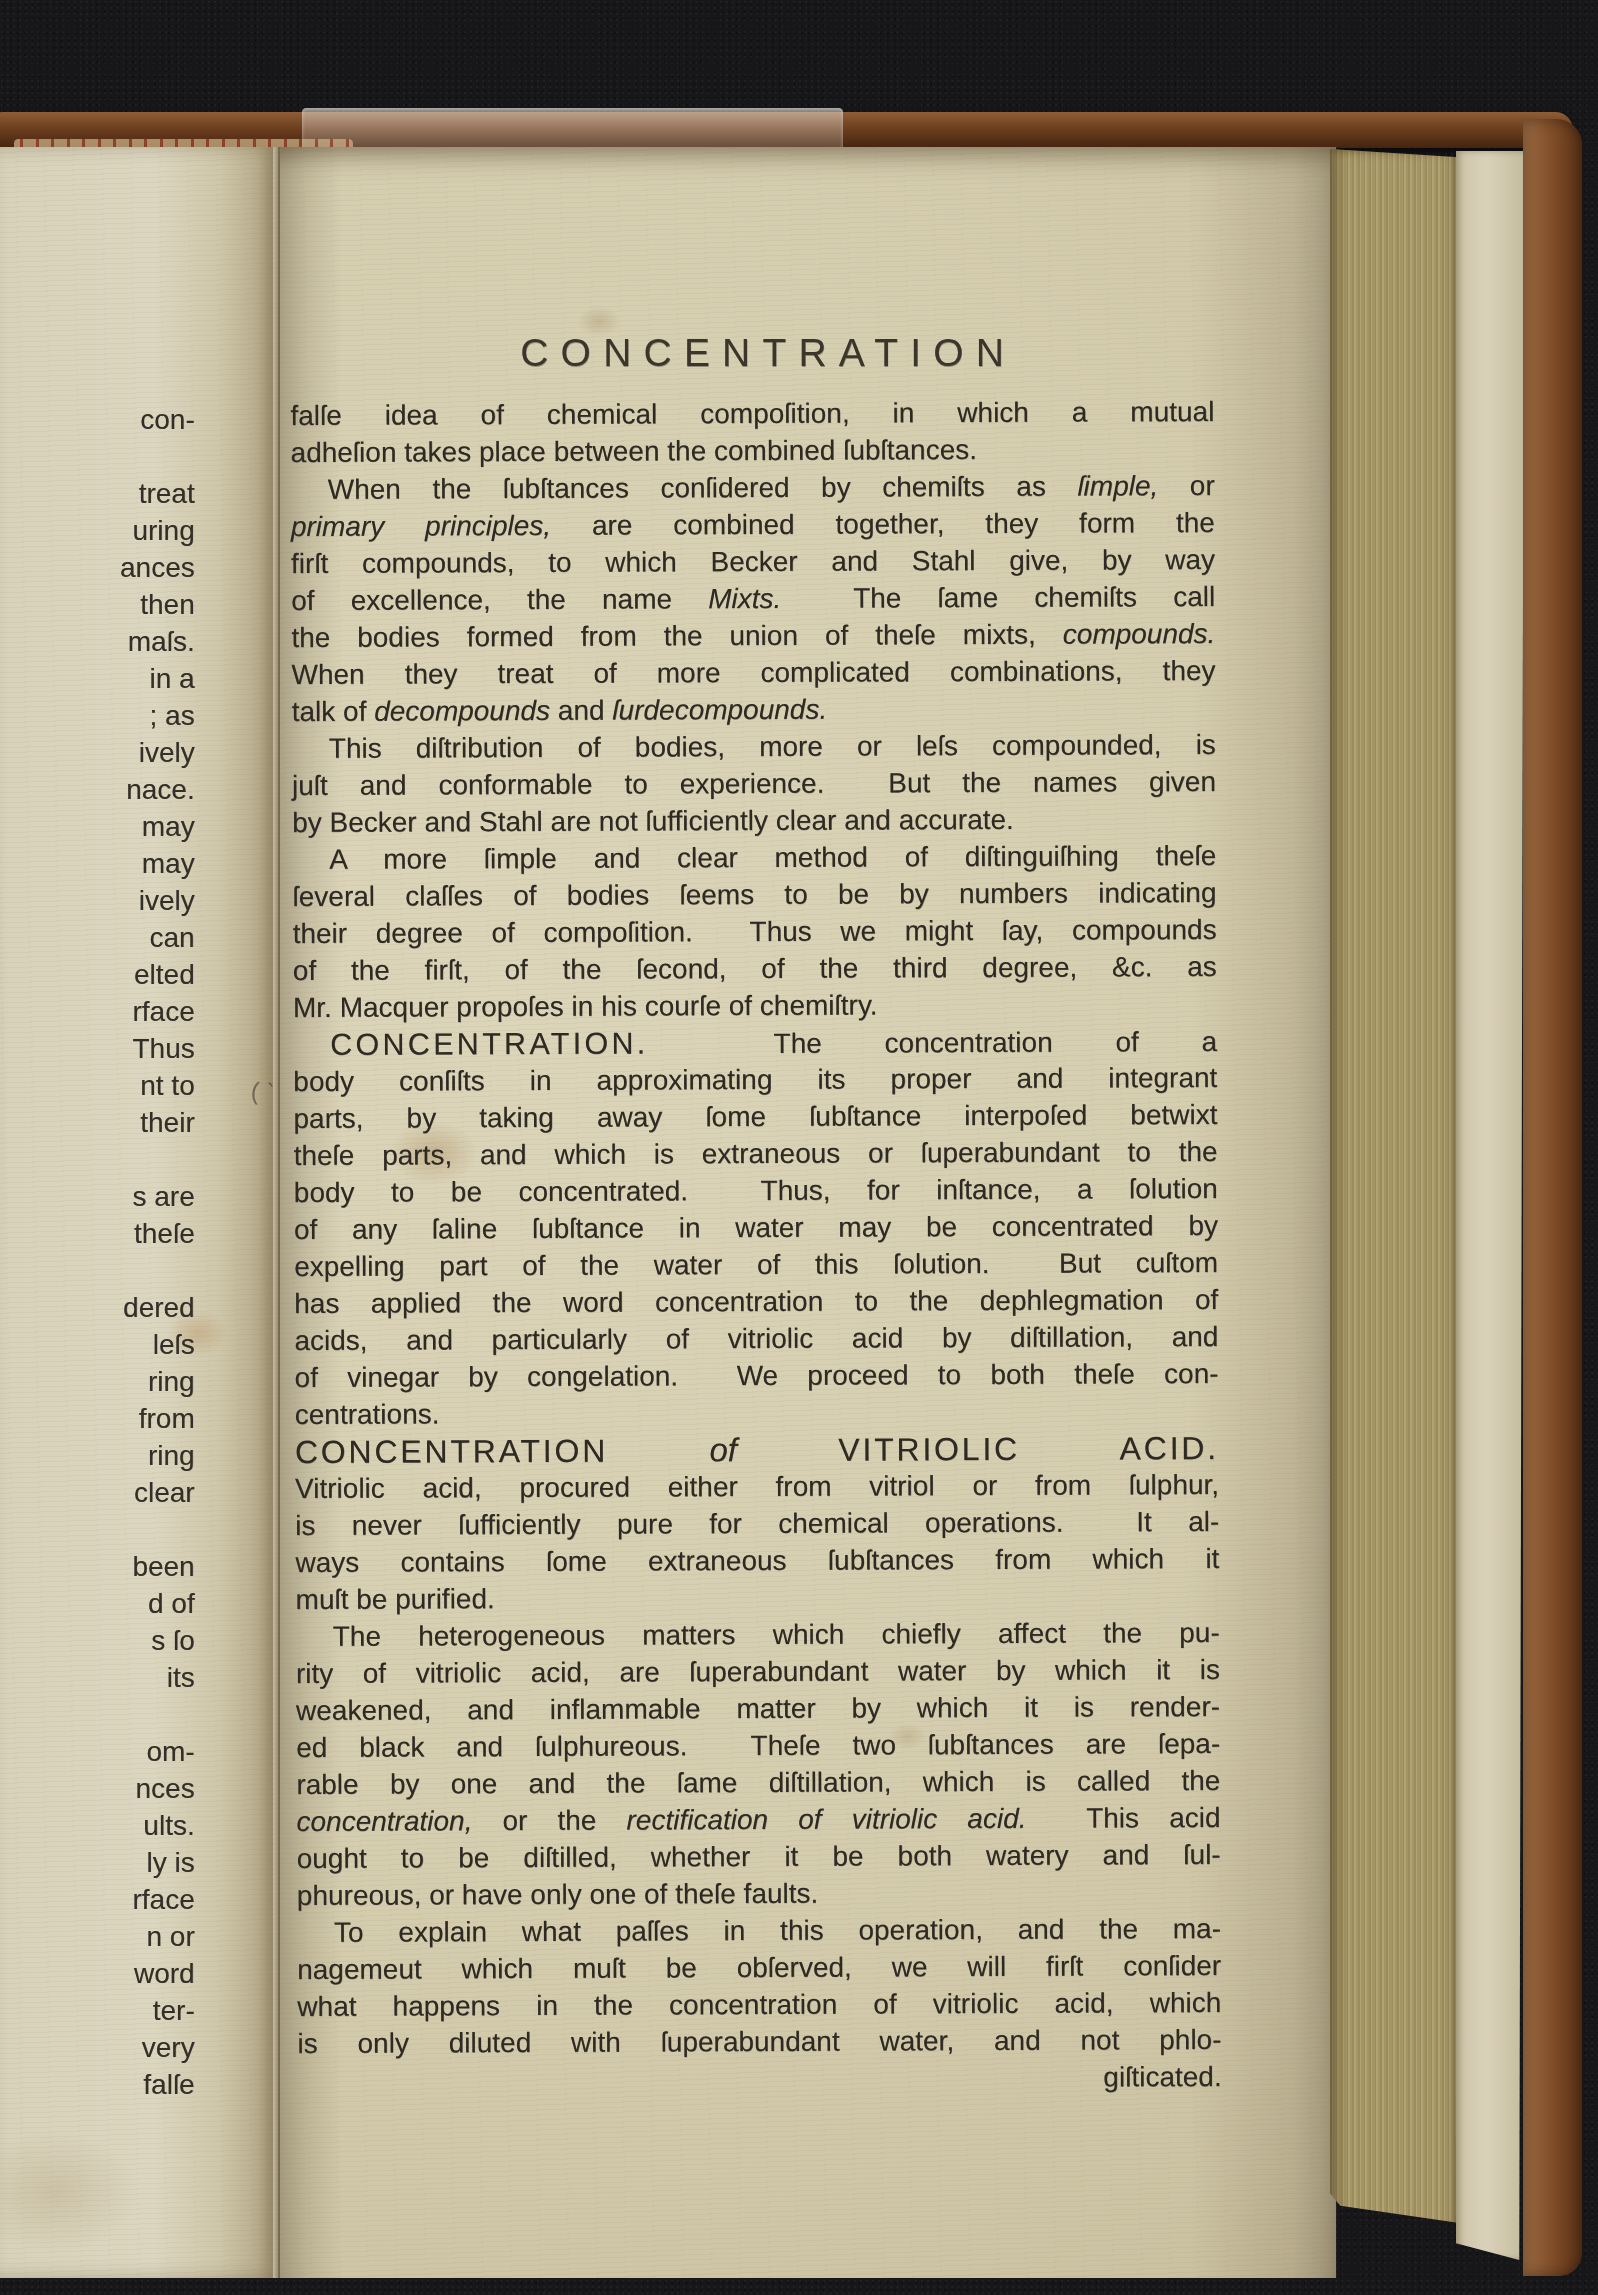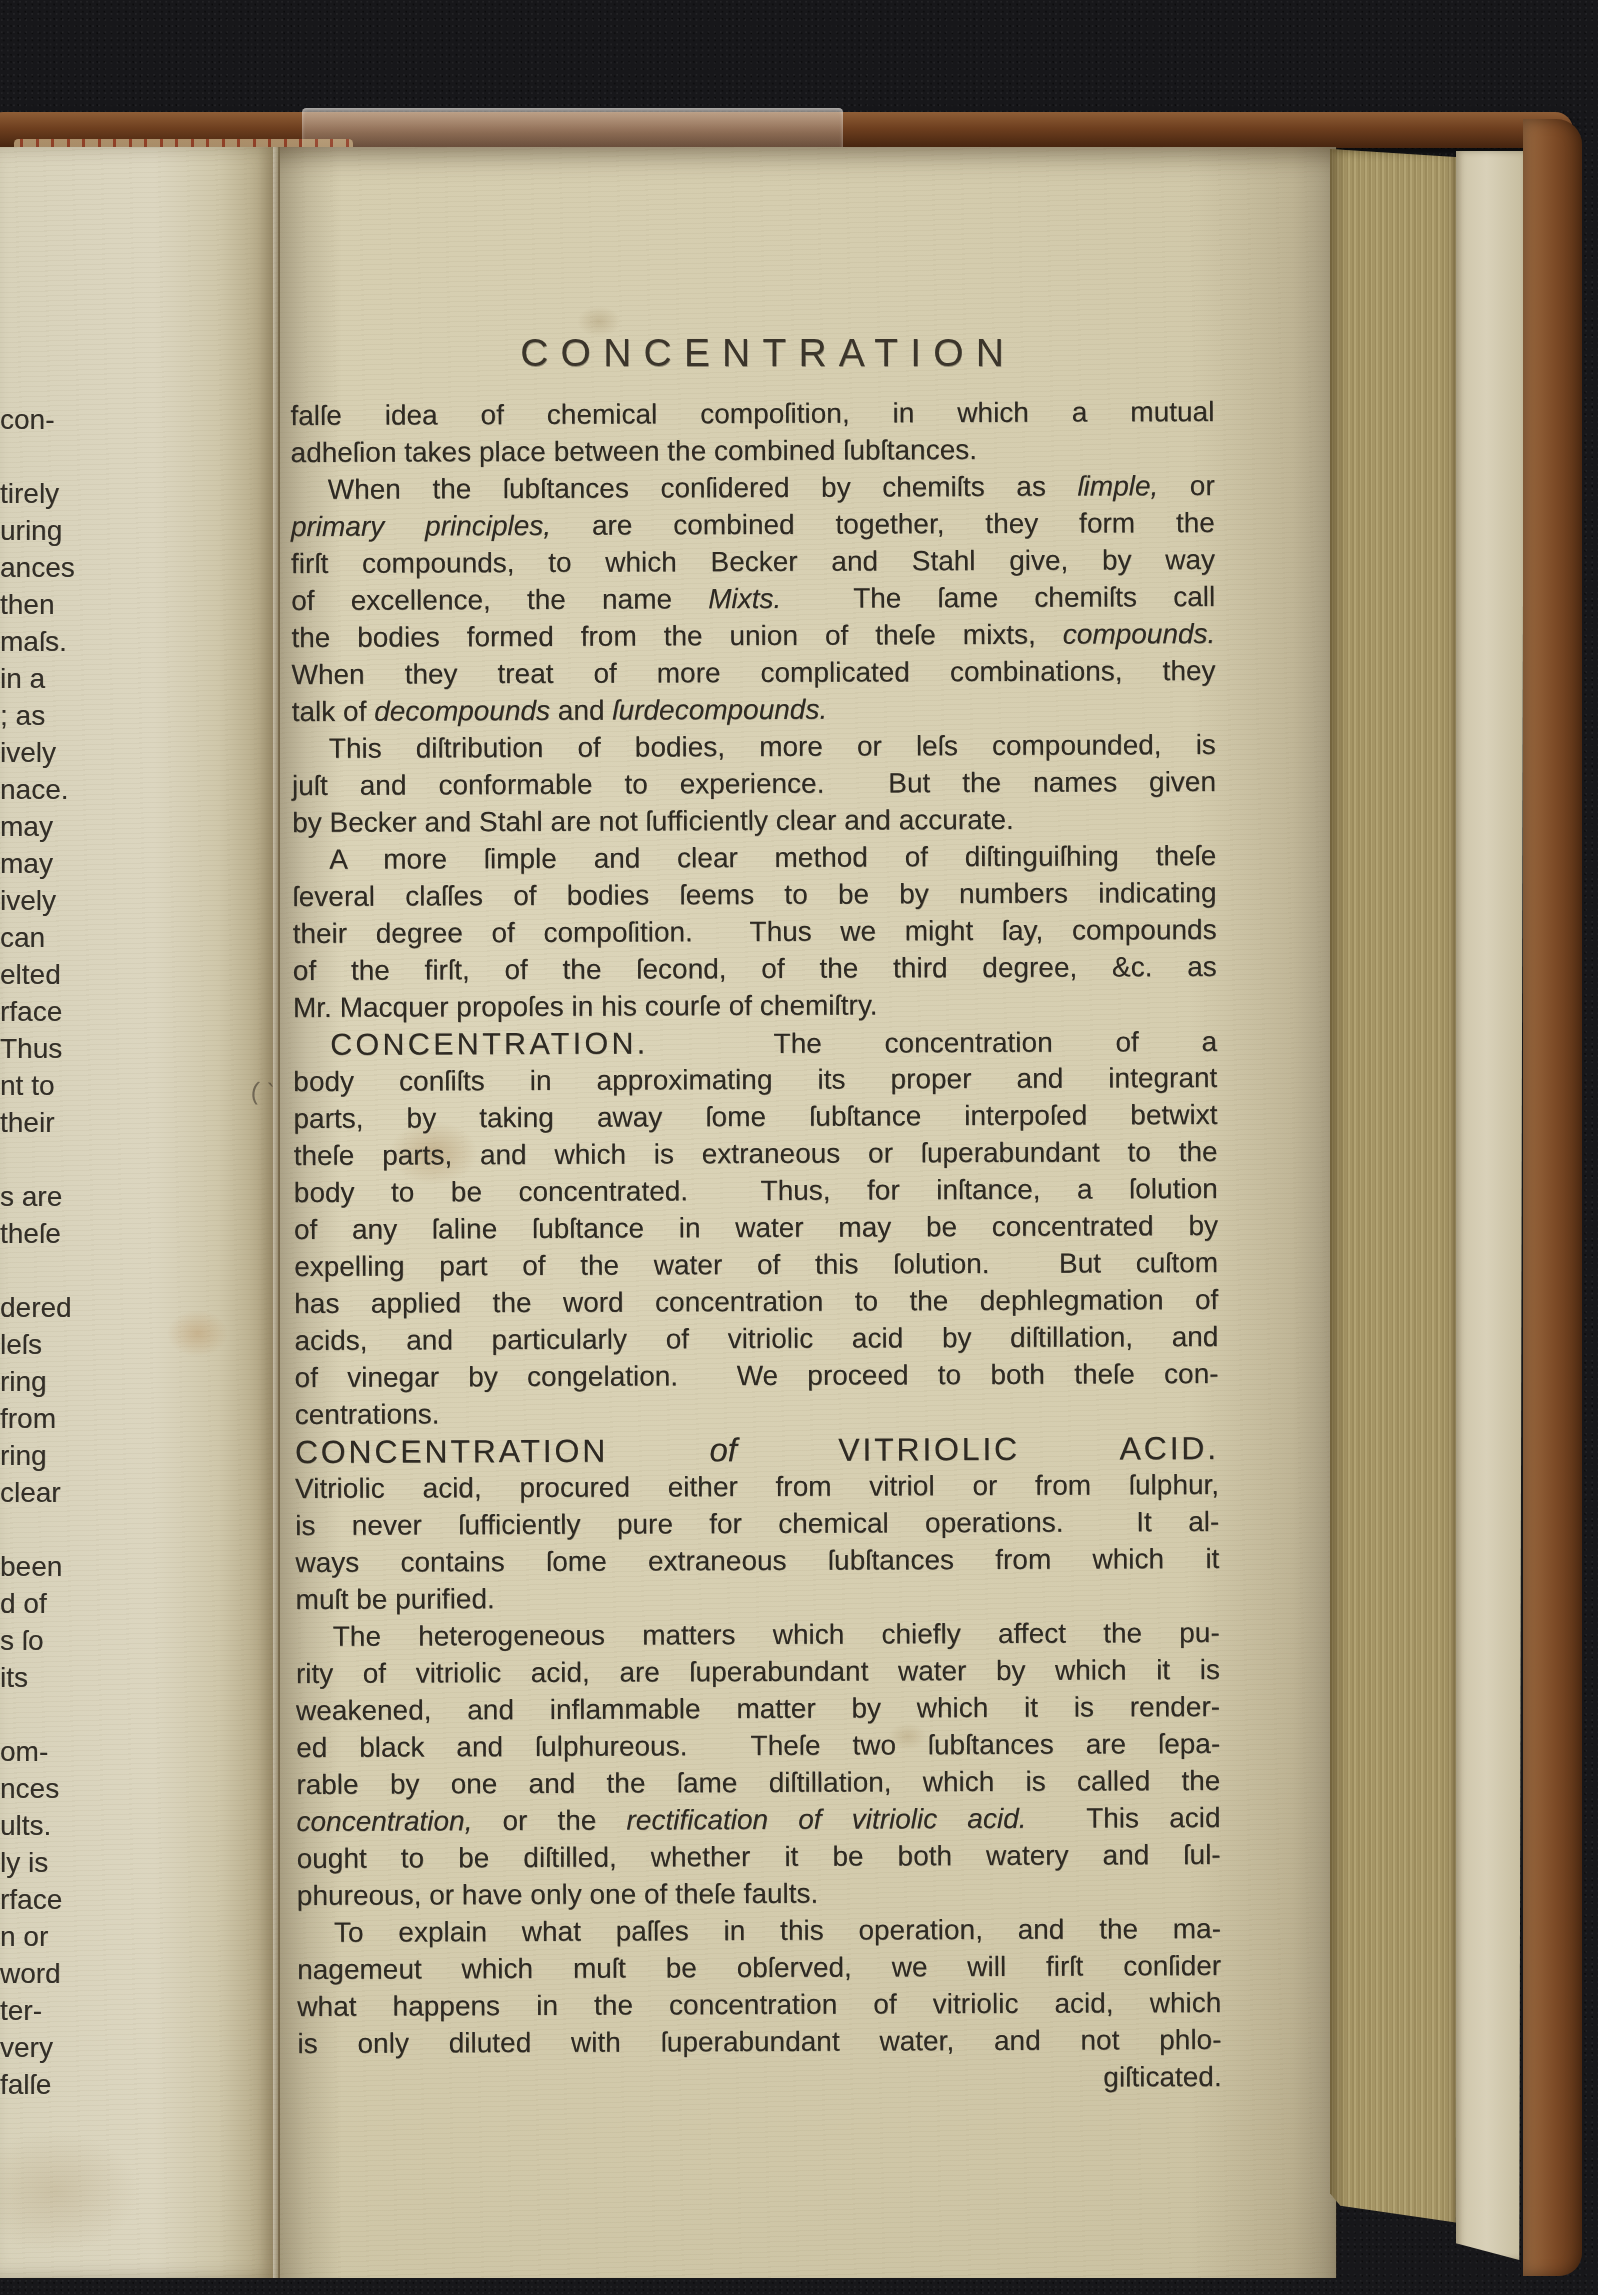--- a/index.html
+++ b/index.html
@@ -60,21 +60,21 @@
     text-shadow:0.3px 0.4px 0.5px rgba(46,40,30,.45);}
   .j{text-align:justify;text-align-last:justify;}
   .r{text-align:right;}
   .ind{text-indent:37px;}
   .i{font-style:italic;}
   .bl .c{font-size:30.5px;letter-spacing:3.3px;}
   .h2{text-align:justify;text-align-last:justify;}
   .h2 .c{font-size:32px;letter-spacing:2.8px;}
   .h2 .i{font-size:33px;}
   .margin-col{position:absolute;left:0;top:401px;width:198px;}
-  .mf{height:37px;line-height:37px;font-size:28px;color:#332f28;text-align:left;
+  .mf{height:37px;line-height:37px;font-size:28px;color:#332f28;text-align:right;
     padding-right:3.3px;white-space:pre;text-shadow:0.3px 0.4px 0.5px rgba(46,40,30,.4);}
   .ink-mark{position:absolute;left:251px;top:1078px;font-size:24.4px;color:rgba(52,46,38,.55);
     transform:rotate(6deg);}
   
   .stain{position:absolute;border-radius:50%;pointer-events:none;}
   .s1{left:389px;top:1121px;width:89px;height:64px;background:radial-gradient(closest-side,rgba(140,95,40,.28),rgba(140,95,40,0));}
   .s2{left:577px;top:306px;width:44px;height:30.5px;background:radial-gradient(closest-side,rgba(120,90,40,.20),rgba(120,90,40,0));}
   .s3{left:167px;top:1310px;width:61px;height:47px;background:radial-gradient(closest-side,rgba(165,108,45,.26),rgba(165,108,45,0));}
   .s4{left:888px;top:1723px;width:39px;height:27px;background:radial-gradient(closest-side,rgba(130,95,45,.18),rgba(130,95,45,0));}
   .s5{left:-28px;top:2131px;width:167px;height:122px;background:radial-gradient(closest-side,rgba(130,100,50,.16),rgba(130,100,50,0));}
@@ -105,21 +105,21 @@
   <div class="stain s3"></div>
   <div class="stain s4"></div>
   <div class="stain s5"></div>
 
   <div class="running-head">CONCENTRATION</div>
   <div class="ink-mark">( `</div>
 
   <div class="margin-col">
       <div class="mf">con-</div>
       <div class="mf"></div>
-      <div class="mf">tirely</div>
+      <div class="mf">treat</div>
       <div class="mf">uring</div>
       <div class="mf">ances</div>
       <div class="mf">then</div>
       <div class="mf">maſs.</div>
       <div class="mf">in a</div>
       <div class="mf">; as</div>
       <div class="mf">ively</div>
       <div class="mf">nace.</div>
       <div class="mf">may</div>
       <div class="mf">may</div>

